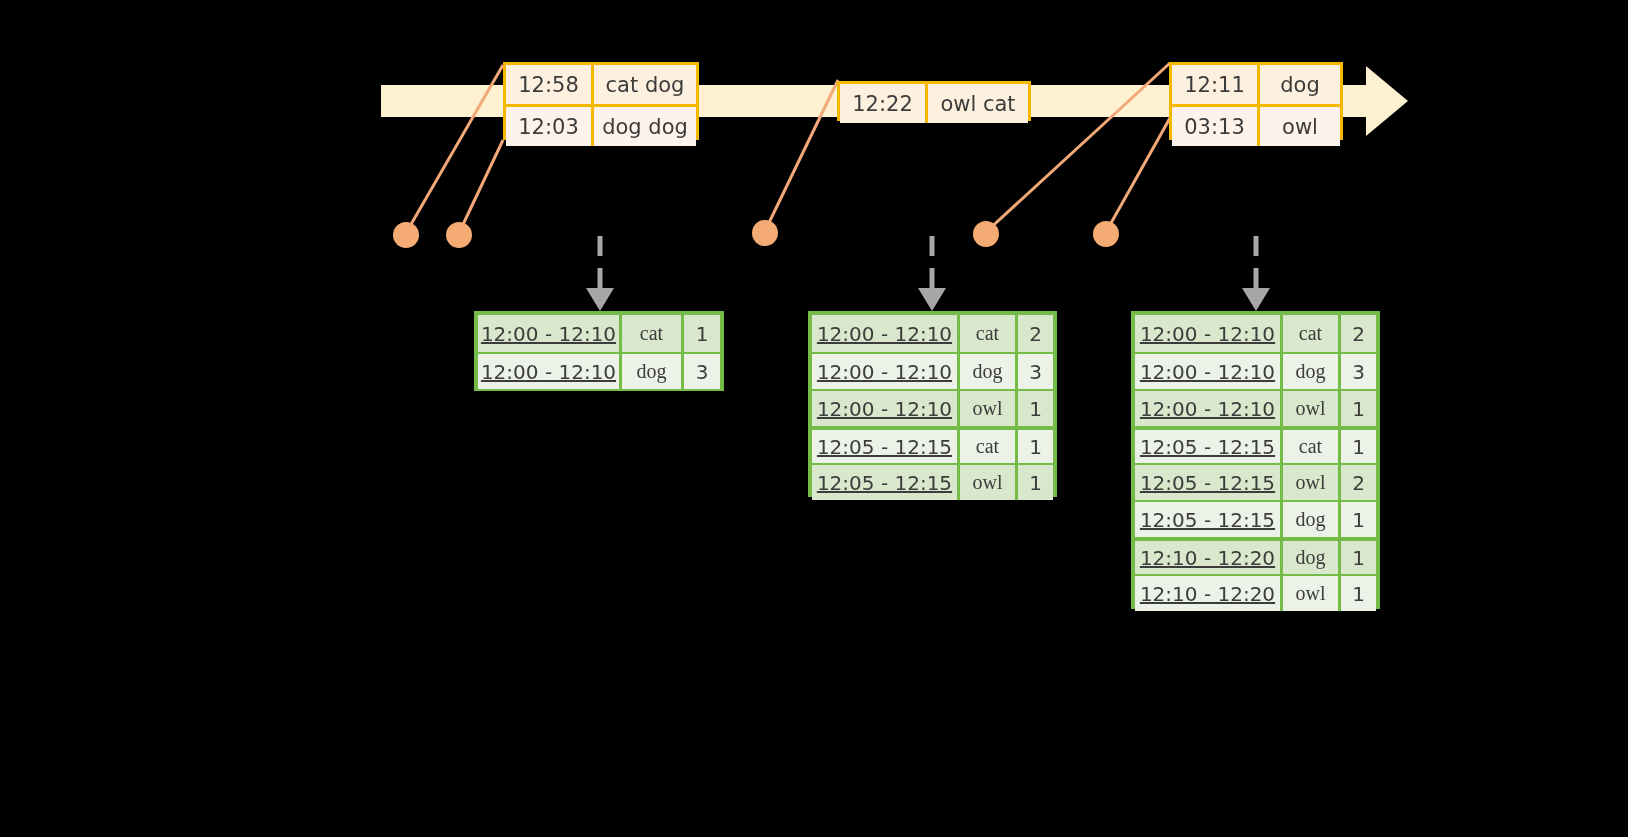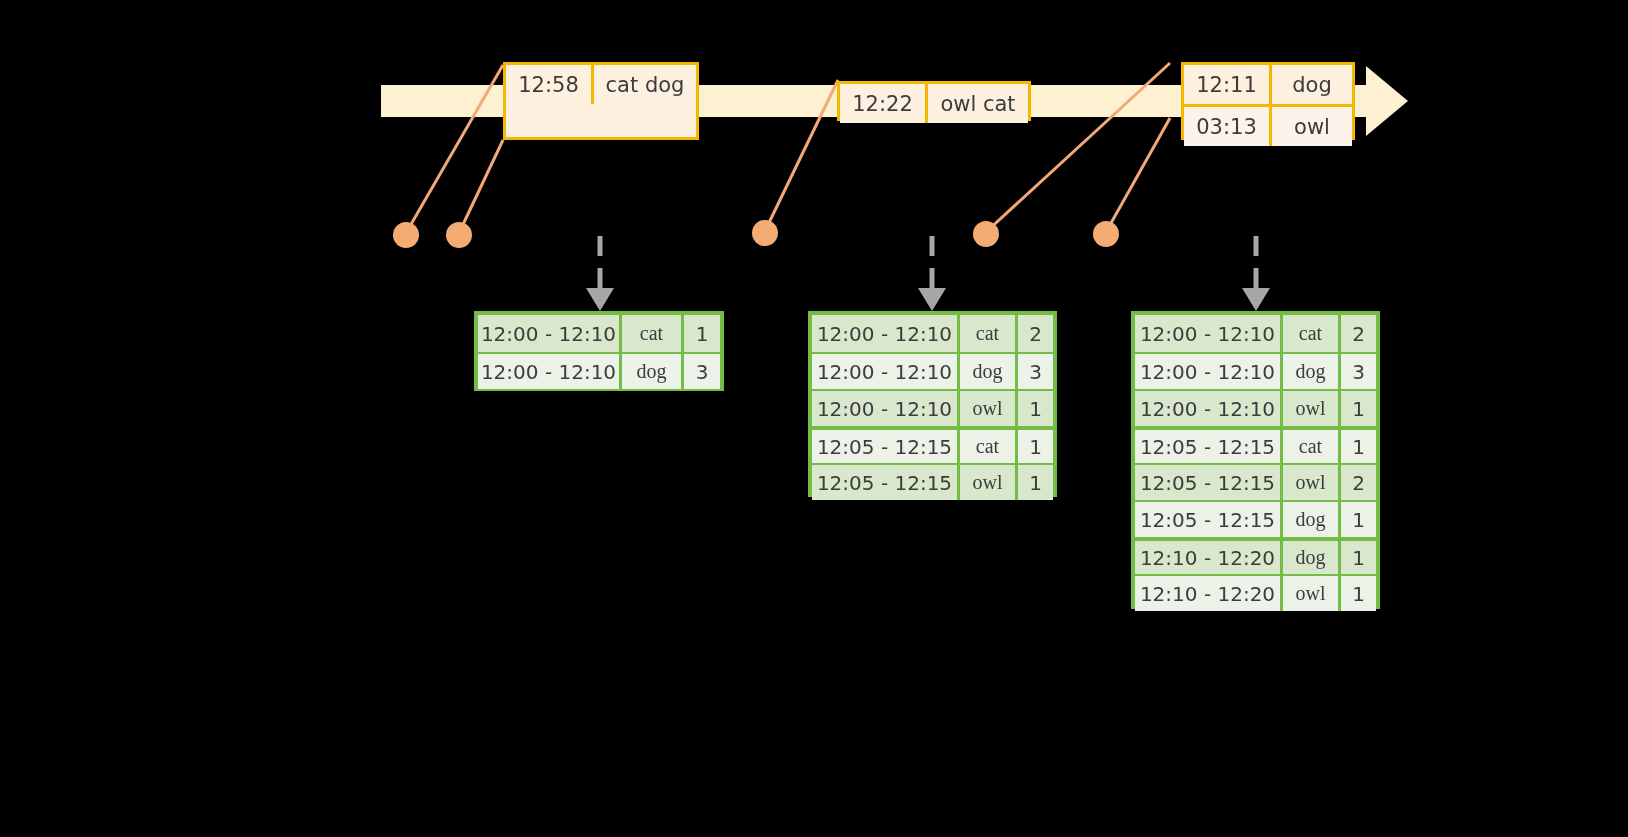--- a/index.html
+++ b/index.html
@@ -35,21 +35,21 @@
 
   
   .rt{position:absolute;border:4px solid #74bb47;box-sizing:border-box;background:#eaf1e4;z-index:5;}
   .rt .row{display:flex;height:37px;box-sizing:border-box;}
   .rt .row.g{background:#d9e7cc;}
   .rt .row.w{background:#ecf2e7;}
   .rt .row + .row{border-top:2px solid #74bb47;}
   .rt .row.sep{border-top:4px solid #74bb47;}
   .rt .cell{display:flex;align-items:center;justify-content:center;
             font-size:20px;color:#3c3c3c;box-sizing:border-box;}
-  .rt .c-win{border-right:3px solid #74bb47;}
+  .rt .c-win{border-right:3px solid #74bb47;text-decoration:underline;}
   .rt .c-key{border-right:3px solid #74bb47;font-family:Liberation Serif, serif;}
 </style>
 </head>
 <body>
 
 <div class="stage">
 
   <svg class="layer" viewBox="0 0 1628 837" xmlns="http://www.w3.org/2000/svg">
 
     <g>
@@ -83,30 +83,34 @@
       <polygon points="918,288 946,288 932,311"></polygon>
       <polygon points="1242,288 1270,288 1256,311"></polygon>
     </g>
   </svg>
 
   <div class="evt" style="left:503px;top:62px;width:196px;height:78px;">
     <div class="row alt">
       <div class="c-time">12:58</div>
       <div class="c-val">cat dog</div>
     </div>
+    <div class="row lite">
+      <div class="c-time">12:03</div>
+      <div class="c-val">dog dog</div>
+    </div>
   </div>
 
   <div class="evt" style="left:837px;top:81px;width:194px;height:40px;">
     <div class="row alt">
       <div class="c-time">12:22</div>
       <div class="c-val">owl cat</div>
     </div>
   </div>
 
-  <div class="evt" style="left:1169px;top:62px;width:174px;height:78px;margin-left:12px;">
+  <div class="evt" style="left:1169px;top:62px;width:174px;height:78px;">
     <div class="row alt">
       <div class="c-time">12:11</div>
       <div class="c-val">dog</div>
     </div>
     <div class="row lite">
       <div class="c-time">03:13</div>
       <div class="c-val">owl</div>
     </div>
   </div>
 

